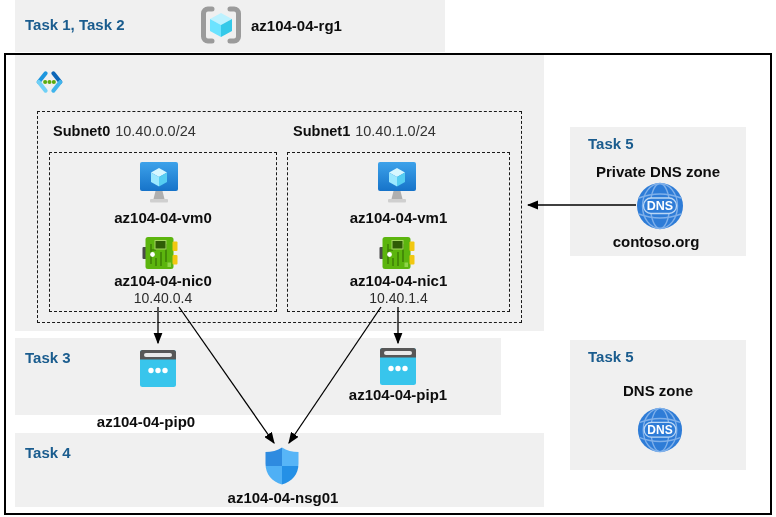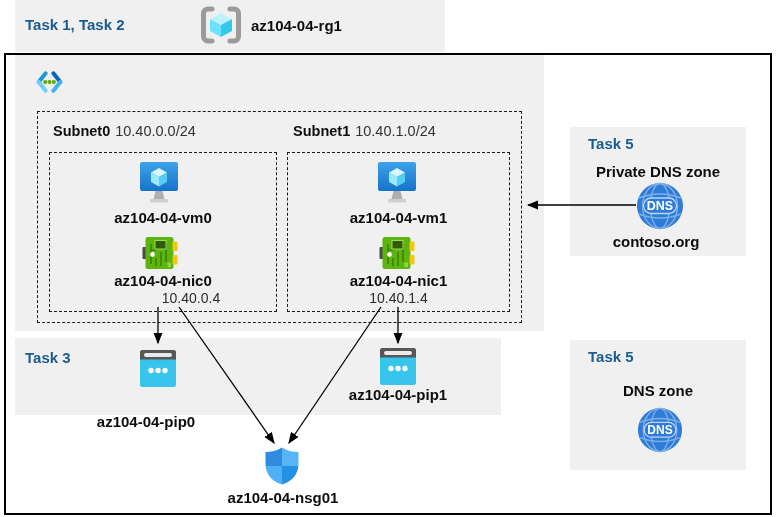--- a/index.html
+++ b/index.html
@@ -122,21 +122,21 @@
   </div>
   <div class="dashed" style="left:49px;top:152px;width:228px;height:160px;"></div>
   <svg class="icon" style="left:139px;top:161px;" width="40" height="46">
       <use href="#ic-vm"></use>
     </svg>
   <div class="name-label" style="left:49px;top:209px;width:228px;">az104-04-vm0</div>
   <svg class="icon" style="left:142px;top:236px;" width="36" height="34">
       <use href="#ic-nic"></use>
     </svg>
   <div class="name-label" style="left:49px;top:272px;width:228px;">az104-04-nic0</div>
-  <div class="ip-label" style="left:49px;top:290px;width:228px;margin-left:28px;">10.40.0.4</div>
+  <div class="ip-label" style="left:49px;top:290px;width:228px;">10.40.0.4</div>
 
   <div class="sub-label" style="left:293px;top:123px;">
     <span class="bold">Subnet1</span><span class="cidr">10.40.1.0/24</span>
   </div>
   <div class="dashed" style="left:287px;top:152px;width:223px;height:160px;"></div>
   <svg class="icon" style="left:377px;top:161px;" width="40" height="46">
       <use href="#ic-vm"></use>
     </svg>
   <div class="name-label" style="left:287px;top:209px;width:223px;">az104-04-vm1</div>
   <svg class="icon" style="left:379px;top:236px;" width="36" height="34">
@@ -150,20 +150,23 @@
   </div>
   <svg class="icon" style="left:140px;top:350px;" width="36" height="37">
       <use href="#ic-pip"></use>
     </svg>
   <div class="name-label" style="left:80px;top:389px;width:132px;margin-top:24px;">az104-04-pip0</div>
   <svg class="icon" style="left:380px;top:348px;" width="36" height="37">
       <use href="#ic-pip"></use>
     </svg>
   <div class="name-label" style="left:332px;top:386px;width:132px;">az104-04-pip1</div>
 
+  <div class="panel" style="left:15px;top:433px;width:529px;height:74px;">
+    <span class="task-label" style="left:10px;top:11px;">Task 4</span>
+  </div>
   <svg class="icon" style="left:265px;top:447px;" width="34" height="38">
       <use href="#ic-nsg"></use>
     </svg>
   <div class="name-label" style="left:215px;top:489px;width:136px;">az104-04-nsg01</div>
 
   <div class="panel" style="left:570px;top:127px;width:176px;height:129px;">
     <span class="task-label" style="left:18px;top:8px;text-align:right;">Task 5</span>
     <div class="name-label" style="left:0;top:36px;width:176px;">Private DNS zone</div>
     <svg class="icon" style="left:66px;top:55px;" width="48" height="48">
         <use href="#ic-dns"></use>

